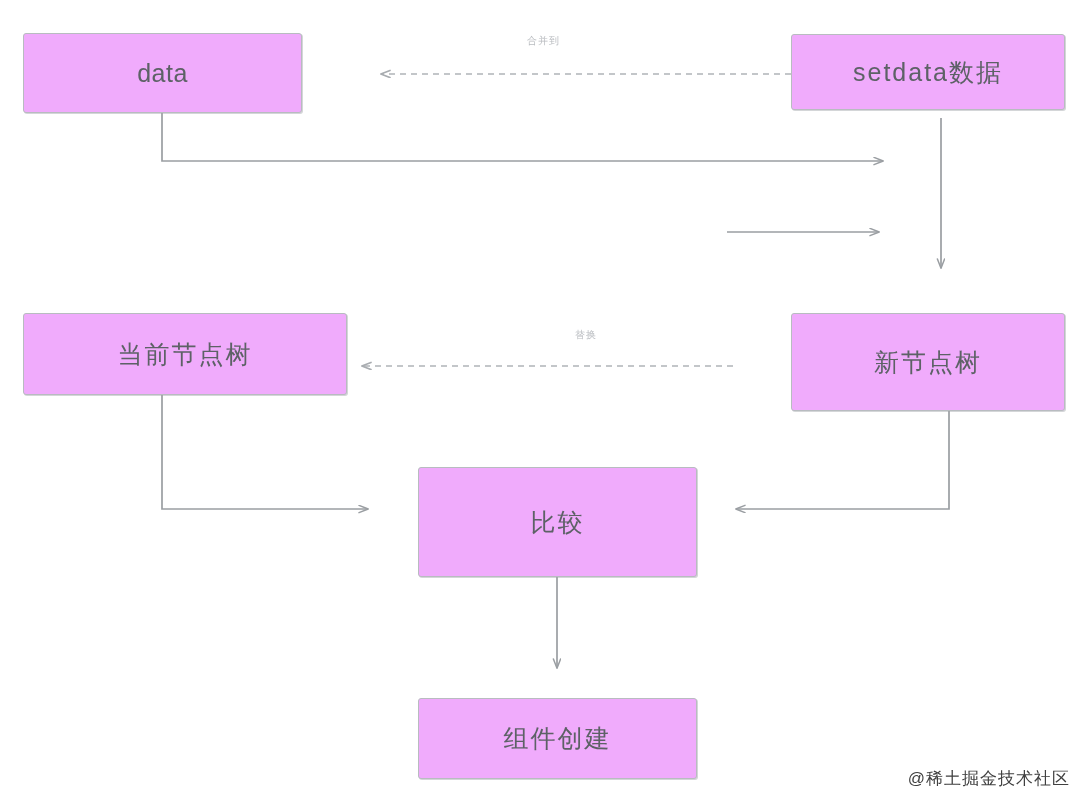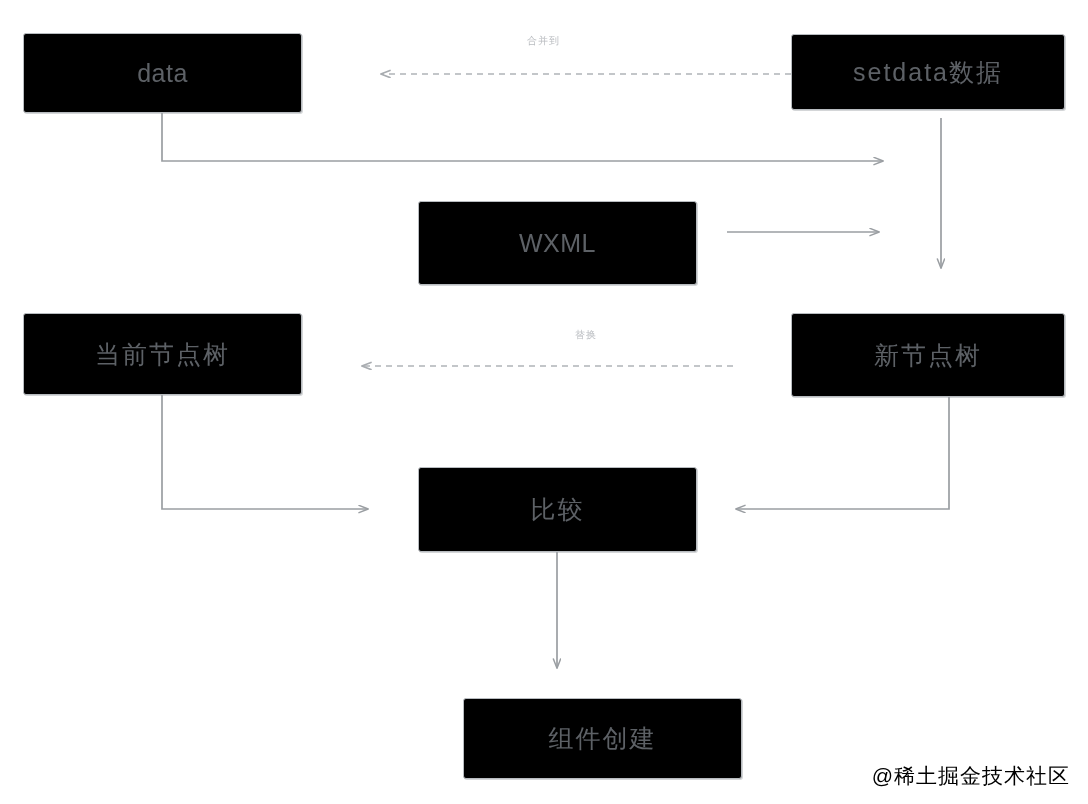--- a/index.html
+++ b/index.html
@@ -21,21 +21,21 @@
     position: absolute;
     left: 0;
     top: 0;
     width: 1088px;
     height: 804px;
     pointer-events: none;
   }
   .node {
     position: absolute;
     box-sizing: border-box;
-    background: #000000;
+    background: #f0abfc;
     border: 1.6px solid #b8bcc0;
     border-radius: 3px;
     display: flex;
     align-items: center;
     justify-content: center;
     box-shadow: 1px 1px 0 rgba(160,164,168,0.45);
   }
   .node-label {
     font-size: 25px;
     color: #5d6166;
@@ -51,22 +51,22 @@
     font-size: 10px;
     color: #b9bcc0;
     letter-spacing: 1px;
     white-space: nowrap;
     line-height: 1;
   }
   #watermark {
     position: absolute;
     right: 18px;
     bottom: 14px;
-    font-size: 21px;
-    color: #000000;
+    font-size: 17px;
+    color: #404040;
     letter-spacing: 1px;
     white-space: nowrap;
   }
 </style>
 </head>
 <body>
 
 <div id="diagram-canvas">
 
   <svg id="edge-layer" viewBox="0 0 1088 804" width="1088" height="804" xmlns="http://www.w3.org/2000/svg">
@@ -113,37 +113,34 @@
   </svg>
 
   <div class="node" style="left:23px; top:33px; width:279px; height:80px;">
     <span class="node-label">data</span>
   </div>
 
   <div class="node node-cjk" style="left:791px; top:34px; width:274px; height:76px;">
     <span class="node-label">setdata数据</span>
   </div>
 
-  <div class="node" style="left:418px; top:201px; width:279px; height:84px;">
-    <span class="node-label">WXML</span>
-  </div>
 
-  <div class="node node-cjk" style="left:23px; top:313px; width:279px; height:82px;text-align:right;">
+  <div class="node node-cjk" style="left:23px; top:313px; width:324px; height:82px;text-align:right;">
     <span class="node-label">当前节点树</span>
   </div>
 
-  <div class="node node-cjk" style="left:791px; top:313px; width:274px; height:84px;">
+  <div class="node node-cjk" style="left:791px; top:313px; width:274px; height:98px;">
     <span class="node-label">新节点树</span>
   </div>
 
-  <div class="node node-cjk" style="left:418px; top:467px; width:279px; height:85px;">
+  <div class="node node-cjk" style="left:418px; top:467px; width:279px; height:110px;">
     <span class="node-label">比较</span>
   </div>
 
-  <div class="node node-cjk" style="left:418px; top:698px; width:279px; height:81px;margin-left:45px;">
+  <div class="node node-cjk" style="left:418px; top:698px; width:279px; height:81px;">
     <span class="node-label">组件创建</span>
   </div>
 
   <div class="edge-label" style="left:527px; top:36px;">合并到</div>
 
   <div class="edge-label" style="left:531px; top:330px;margin-left:44px;">替换</div>
 
   <div id="watermark">@稀土掘金技术社区</div>
 
 </div>

